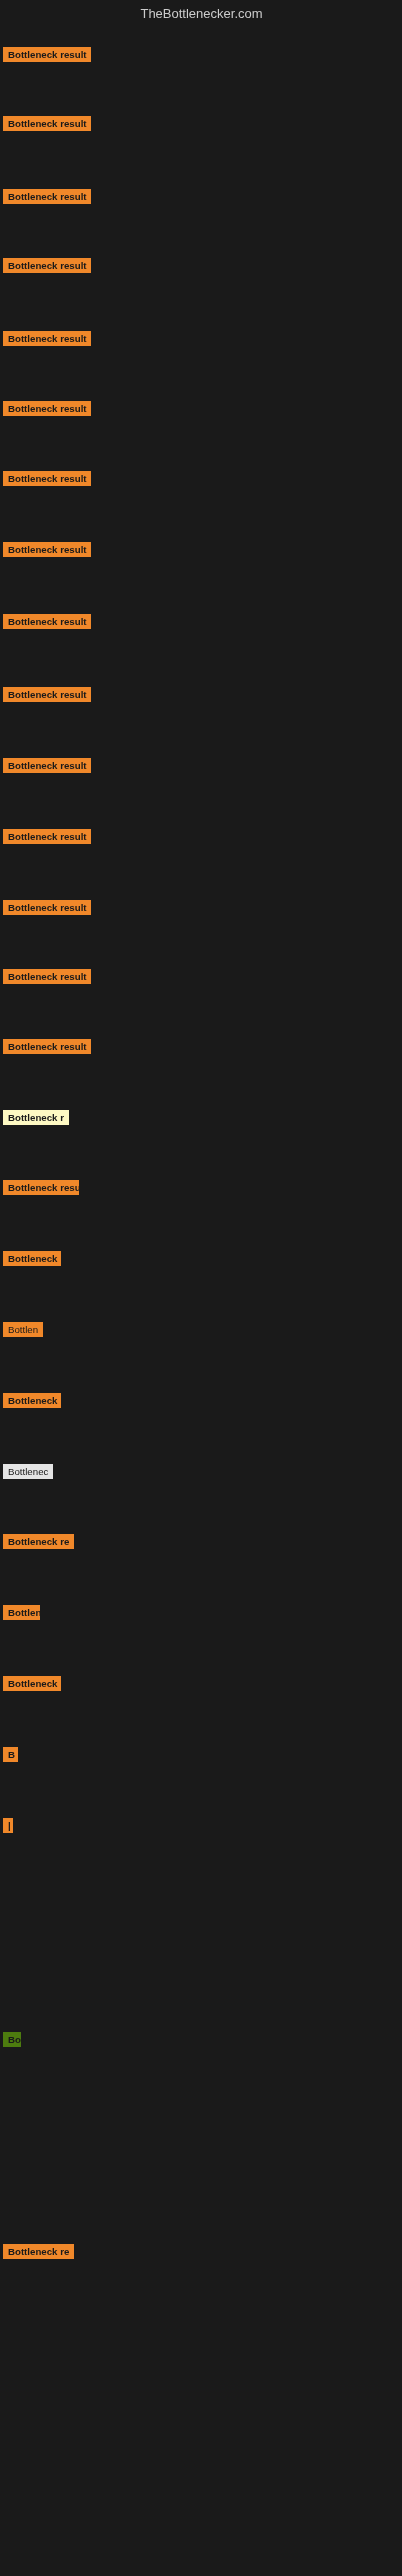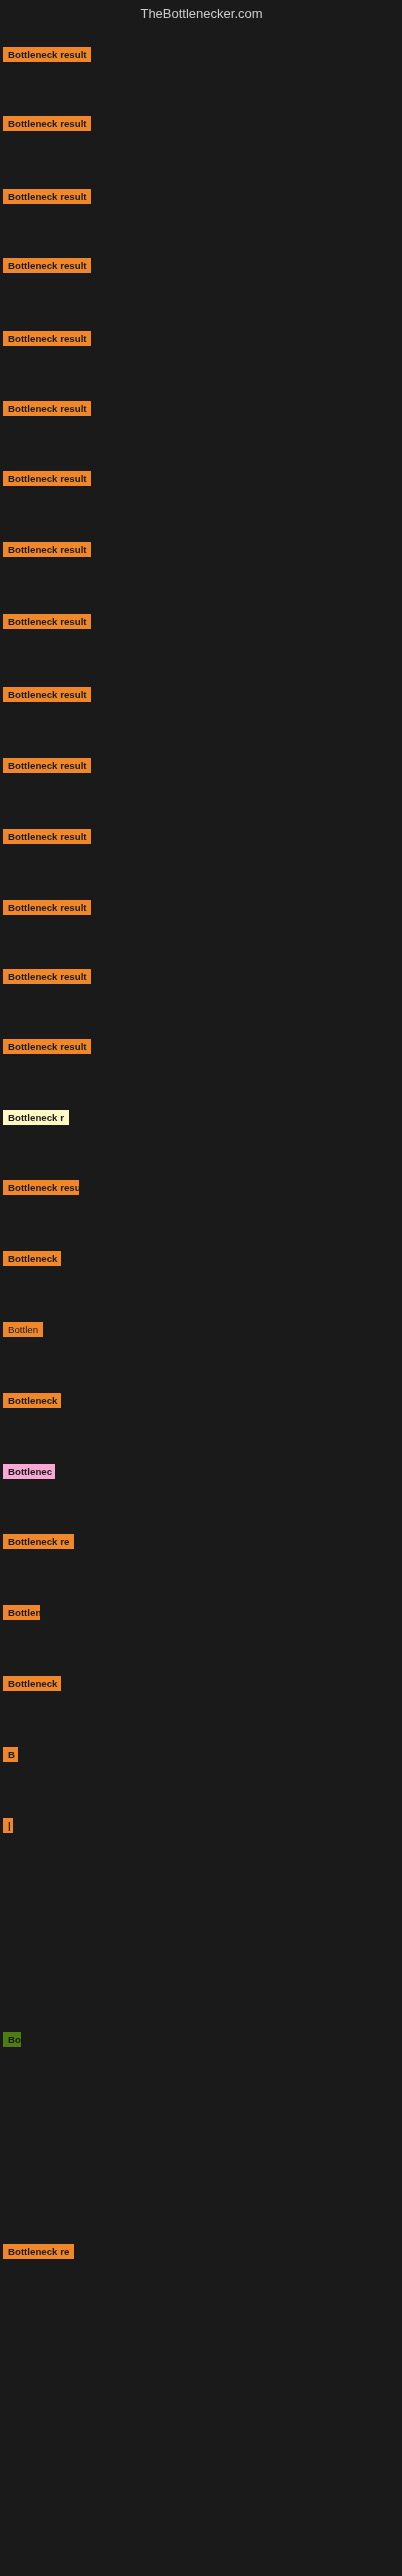--- a/index.html
+++ b/index.html
@@ -45,21 +45,21 @@
     <div style="position: absolute; top: 733px; left: 3.2px;"><span style="background-color: rgb(240, 136, 42); color: rgb(26, 26, 26); font-size: 9.7px; font-weight: bold; padding: 2.4px 4.8px; display: inline-block; max-width: 97px; overflow: hidden; white-space: nowrap;">Bottleneck result</span></div>
     <div style="position: absolute; top: 804px; left: 3.2px;"><span style="background-color: rgb(240, 136, 42); color: rgb(26, 26, 26); font-size: 9.7px; font-weight: bold; padding: 2.4px 4.8px; display: inline-block; max-width: 97px; overflow: hidden; white-space: nowrap;">Bottleneck result</span></div>
     <div style="position: absolute; top: 875px; left: 3.2px;"><span style="background-color: rgb(240, 136, 42); color: rgb(26, 26, 26); font-size: 9.7px; font-weight: bold; padding: 2.4px 4.8px; display: inline-block; max-width: 97px; overflow: hidden; white-space: nowrap;">Bottleneck result</span></div>
     <div style="position: absolute; top: 944px; left: 3.2px;"><span style="background-color: rgb(240, 136, 42); color: rgb(26, 26, 26); font-size: 9.7px; font-weight: bold; padding: 2.4px 4.8px; display: inline-block; max-width: 97px; overflow: hidden; white-space: nowrap;">Bottleneck result</span></div>
     <div style="position: absolute; top: 1014px; left: 3.2px;"><span style="background-color: rgb(240, 136, 42); color: rgb(26, 26, 26); font-size: 9.7px; font-weight: bold; padding: 2.4px 4.8px; display: inline-block; max-width: 95px; overflow: hidden; white-space: nowrap;">Bottleneck result</span></div>
     <div style="position: absolute; top: 1085px; left: 3.2px;"><span style="background-color: #fef9c3; color: rgb(26, 26, 26); font-size: 9.7px; font-weight: bold; padding: 2.4px 4.8px; display: inline-block; max-width: 66px; overflow: hidden; white-space: nowrap;">Bottleneck r</span></div>
     <div style="position: absolute; top: 1155px; left: 3.2px;"><span style="background-color: rgb(240, 136, 42); color: rgb(26, 26, 26); font-size: 9.7px; font-weight: bold; padding: 2.4px 4.8px; display: inline-block; max-width: 76px; overflow: hidden; white-space: nowrap;">Bottleneck resu</span></div>
     <div style="position: absolute; top: 1226px; left: 3.2px;"><span style="background-color: rgb(240, 136, 42); color: rgb(26, 26, 26); font-size: 9.7px; font-weight: bold; padding: 2.4px 4.8px; display: inline-block; max-width: 58px; overflow: hidden; white-space: nowrap;">Bottleneck</span></div>
     <div style="position: absolute; top: 1297px; left: 3.2px;"><span style="background-color: rgb(240, 136, 42); color: rgb(26, 26, 26); font-size: 9.7px; font-weight: normal; padding: 2.4px 4.8px; display: inline-block; max-width: 44px; overflow: hidden; white-space: nowrap;">Bottlen</span></div>
     <div style="position: absolute; top: 1368px; left: 3.2px;"><span style="background-color: rgb(240, 136, 42); color: rgb(26, 26, 26); font-size: 9.7px; font-weight: bold; padding: 2.4px 4.8px; display: inline-block; max-width: 58px; overflow: hidden; white-space: nowrap;">Bottleneck</span></div>
-    <div style="position: absolute; top: 1439px; left: 3.2px;"><span style="background-color: #f9a8d4; color: rgb(26, 26, 26); font-size: 9.7px; font-weight: bold; padding: 2.4px 4.8px; display: inline-block; max-width: 52px; overflow: hidden; white-space: nowrap;">Bottlenec</span></div>
+    <div style="position: absolute; top: 1439px; left: 3.2px;"><span style="background-color: #e5e5e5; color: rgb(26, 26, 26); font-size: 9.7px; font-weight: normal; padding: 2.4px 4.8px; display: inline-block; max-width: 52px; overflow: hidden; white-space: nowrap;">Bottlenec</span></div>
     <div style="position: absolute; top: 1509px; left: 3.2px;"><span style="background-color: rgb(240, 136, 42); color: rgb(26, 26, 26); font-size: 9.7px; font-weight: bold; padding: 2.4px 4.8px; display: inline-block; max-width: 71px; overflow: hidden; white-space: nowrap;">Bottleneck re</span></div>
     <div style="position: absolute; top: 1580px; left: 3.2px;"><span style="background-color: rgb(240, 136, 42); color: rgb(26, 26, 26); font-size: 9.7px; font-weight: bold; padding: 2.4px 4.8px; display: inline-block; max-width: 37px; overflow: hidden; white-space: nowrap;">Bottlen</span></div>
     <div style="position: absolute; top: 1651px; left: 3.2px;"><span style="background-color: rgb(240, 136, 42); color: rgb(26, 26, 26); font-size: 9.7px; font-weight: bold; padding: 2.4px 4.8px; display: inline-block; max-width: 58px; overflow: hidden; white-space: nowrap;">Bottleneck</span></div>
     <div style="position: absolute; top: 1722px; left: 3.2px;"><span style="background-color: rgb(240, 136, 42); color: rgb(26, 26, 26); font-size: 9.7px; font-weight: bold; padding: 2.4px 4.8px; display: inline-block; max-width: 14.5px; overflow: hidden; white-space: nowrap;">B</span></div>
     <div style="position: absolute; top: 1793px; left: 3.2px;"><span style="background-color: rgb(240, 136, 42); color: rgb(26, 26, 26); font-size: 9.7px; font-weight: bold; padding: 2.4px 4.8px; display: inline-block; max-width: 6.4px; overflow: hidden; white-space: nowrap;">|</span></div>
     <div style="position: absolute; top: 2007px; left: 3.2px;"><span style="background-color: #4d7c0f; color: rgb(26, 26, 26); font-size: 9.7px; font-weight: bold; padding: 2.4px 4.8px; display: inline-block; max-width: 17.7px; overflow: hidden; white-space: nowrap;">Bo</span></div>
     <div style="position: absolute; top: 2219px; left: 3.2px;"><span style="background-color: rgb(240, 136, 42); color: rgb(26, 26, 26); font-size: 9.7px; font-weight: bold; padding: 2.4px 4.8px; display: inline-block; max-width: 71px; overflow: hidden; white-space: nowrap;">Bottleneck re</span></div>
   </div>
 
 

